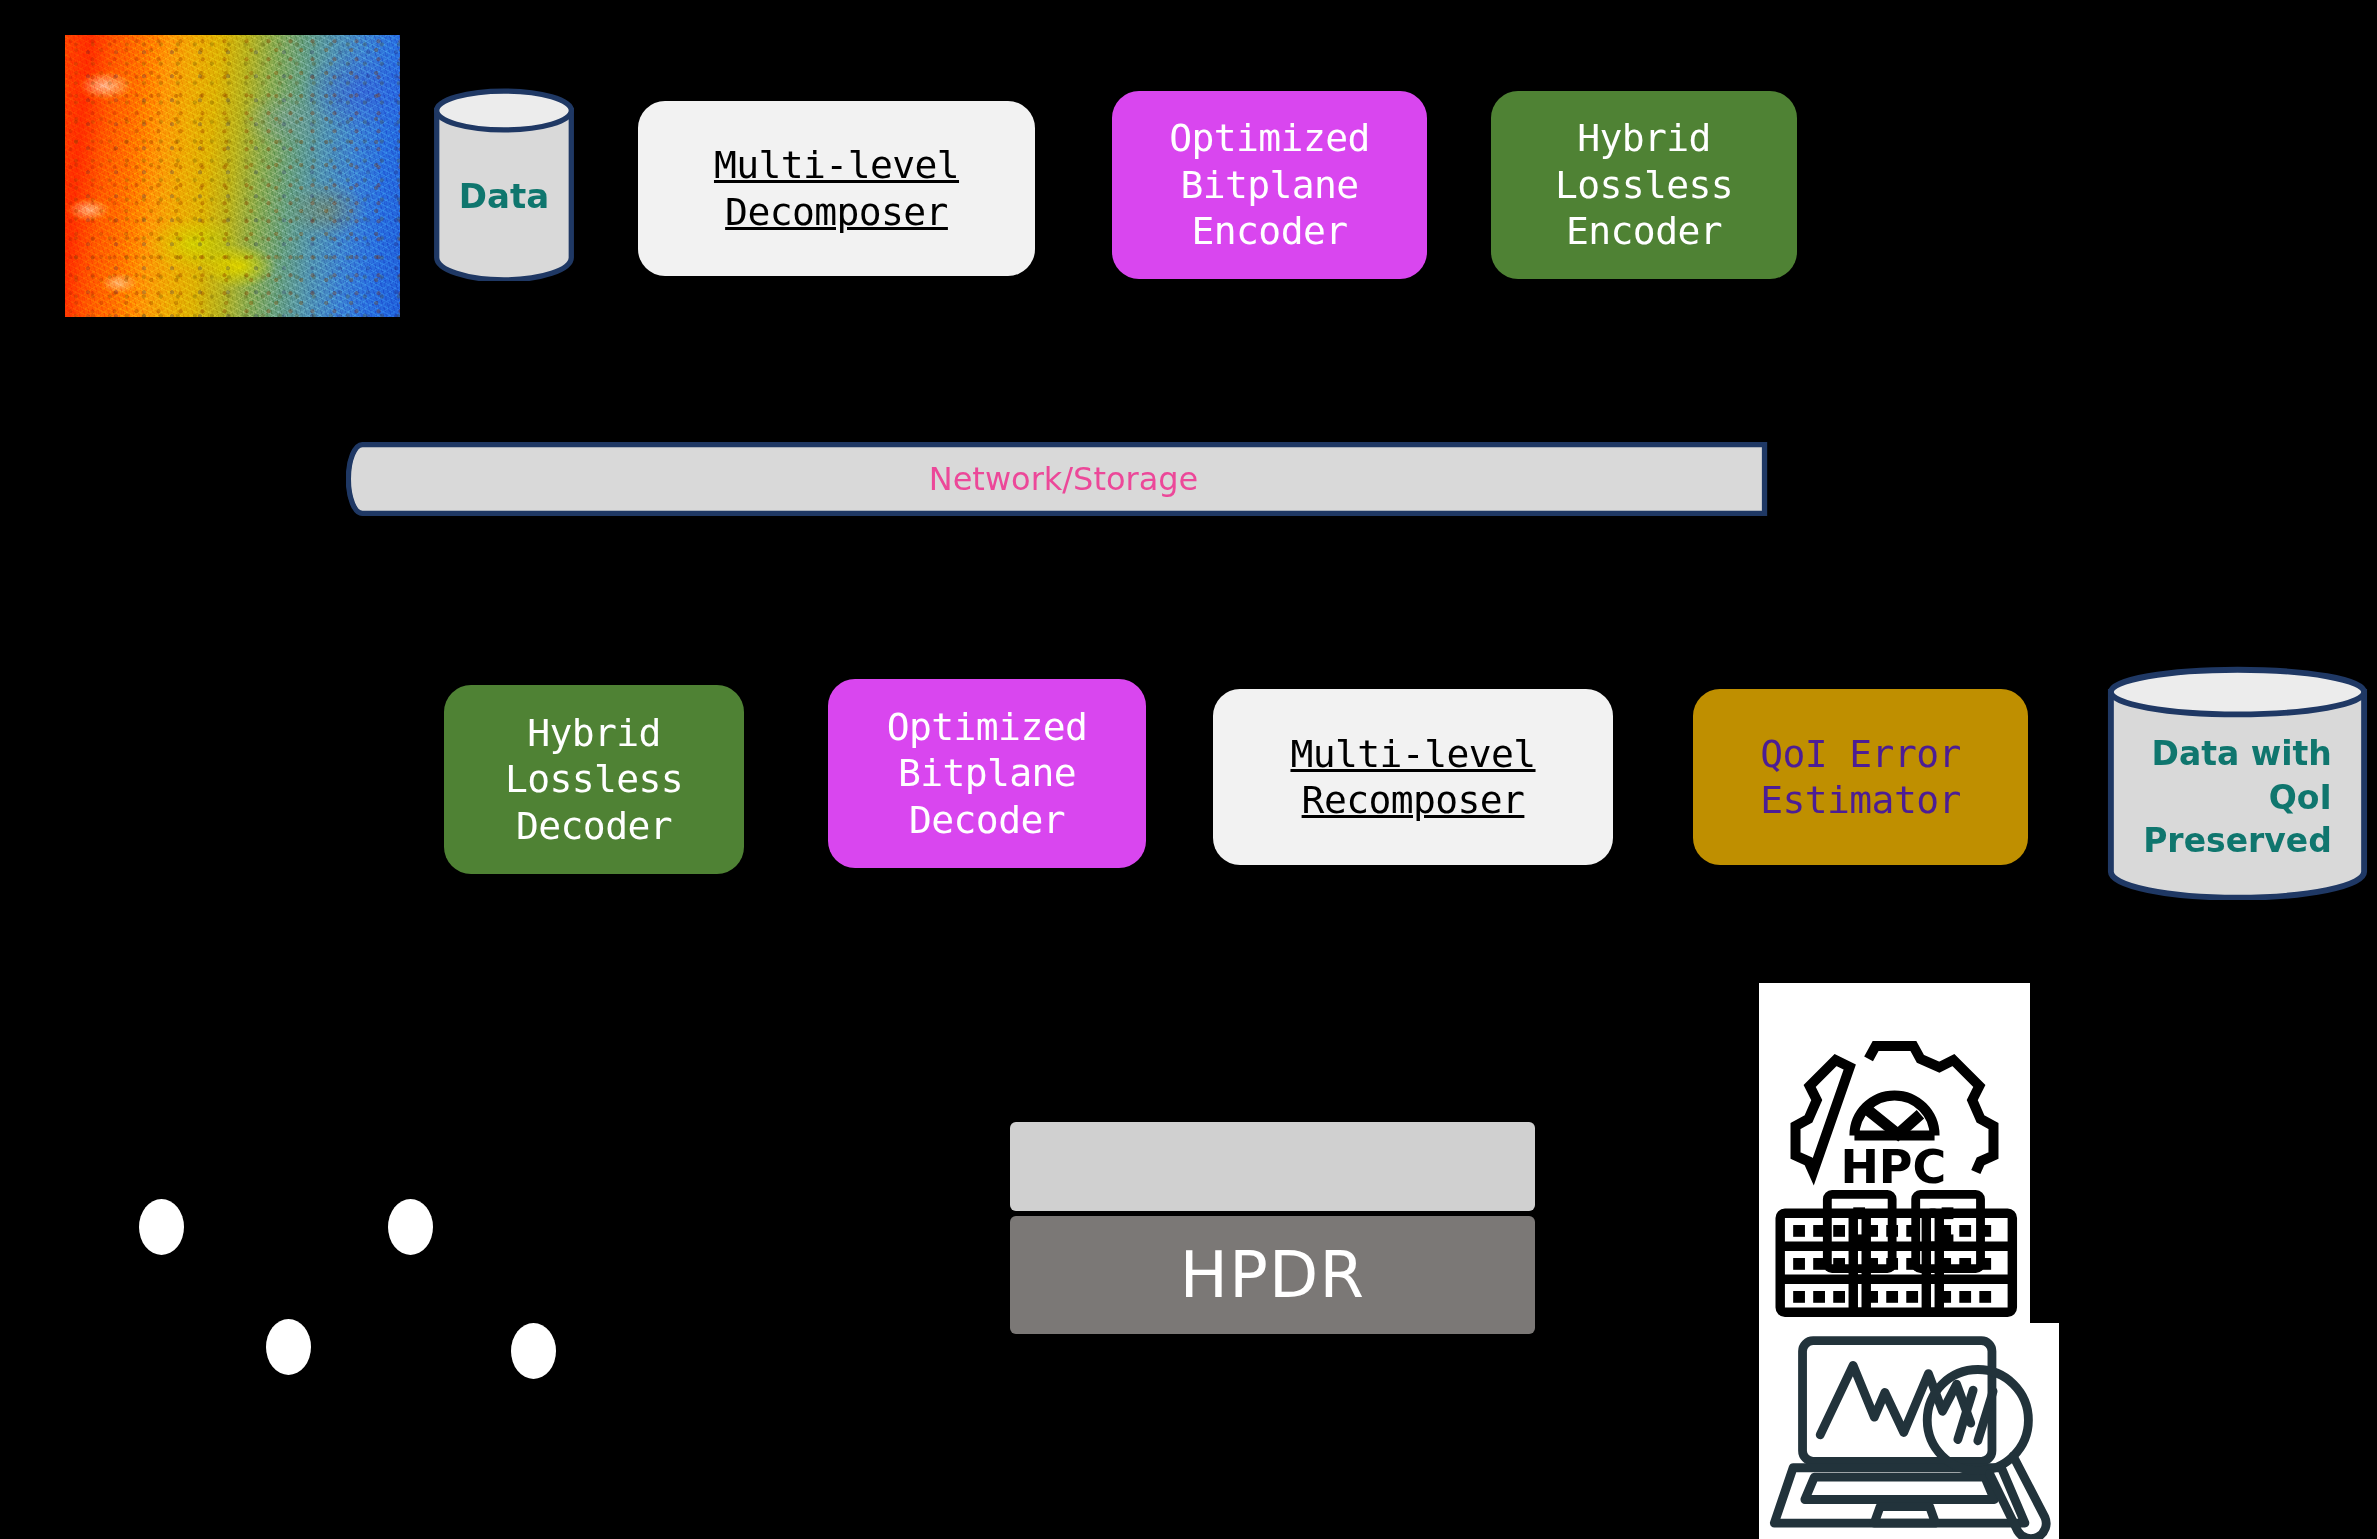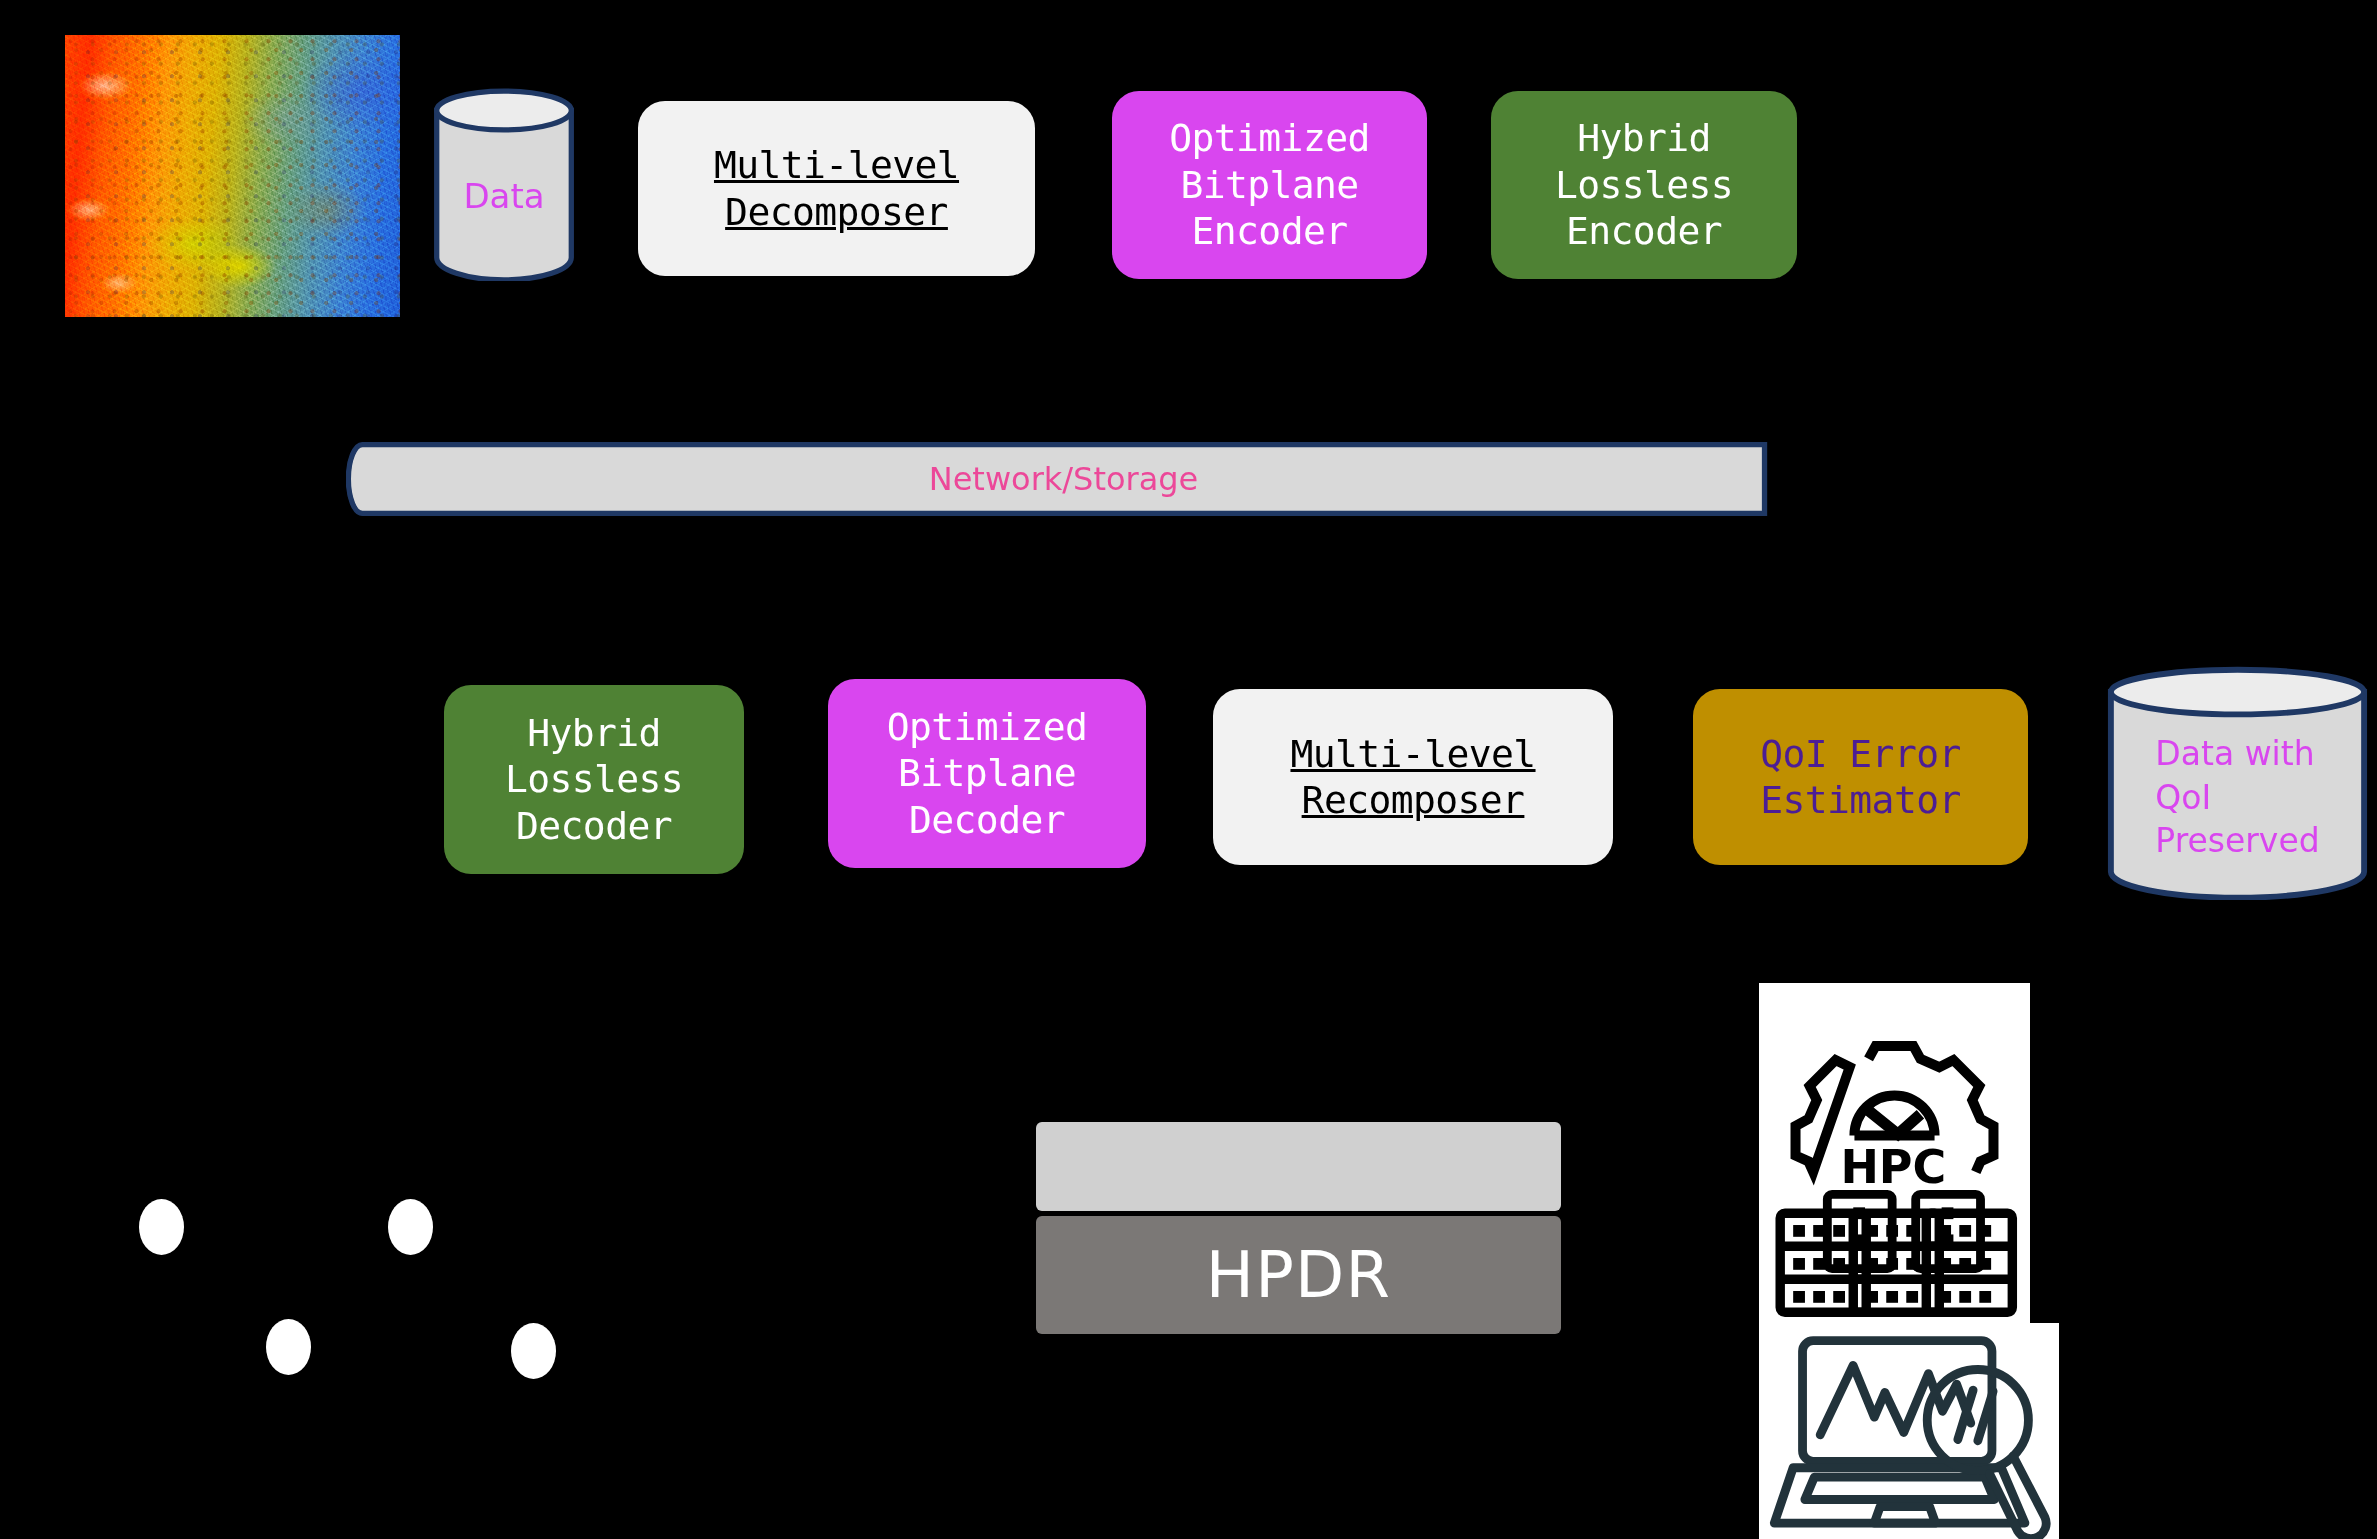--- a/index.html
+++ b/index.html
@@ -65,37 +65,37 @@
     background-size:22px 18px,25px 23px,17px 19.4px,28px 24px;
     opacity:.85;
   }
 
   
   .cyl{position:absolute;}
   .cyl svg{position:absolute;inset:0;width:100%;height:100%;}
   .cyl .cyl-label{
     position:absolute;left:0;right:0;
     display:flex;align-items:center;justify-content:center;
-    text-align:left;white-space:pre-line;
-    font-weight:normal;color:#d946ef;
+    text-align:right;white-space:pre-line;
+    font-weight:bold;color:#0f766e;
     font-family:"DejaVu Sans","Liberation Sans",sans-serif;
   }
 
   
   .pipe{position:absolute;}
   .pipe svg{position:absolute;inset:0;width:100%;height:100%;}
   .pipe .pipe-label{
     position:absolute;inset:0;
     display:flex;align-items:center;justify-content:center;
     font-family:"DejaVu Sans","Liberation Sans",sans-serif;
     font-size:32px;color:#ec4899;
   }
 
   
-  .bar{position:absolute;border-radius:5.9px;margin-left:26px;}
+  .bar{position:absolute;border-radius:5.9px;}
   .bar-top{background:#D0D0D0;}
   .bar-bottom{background:#7B7876;display:flex;align-items:center;justify-content:center;}
   .bar-bottom span{
     color:#fff;font-size:64px;letter-spacing:1.2px;
     font-family:"DejaVu Sans","Liberation Sans",sans-serif;
   }
 
   
   .dot{position:absolute;background:#fff;border-radius:50%;}
 

